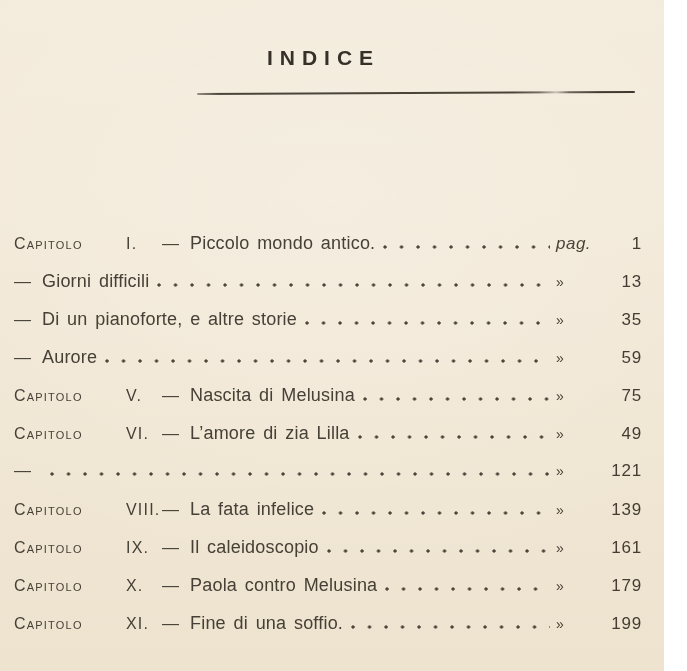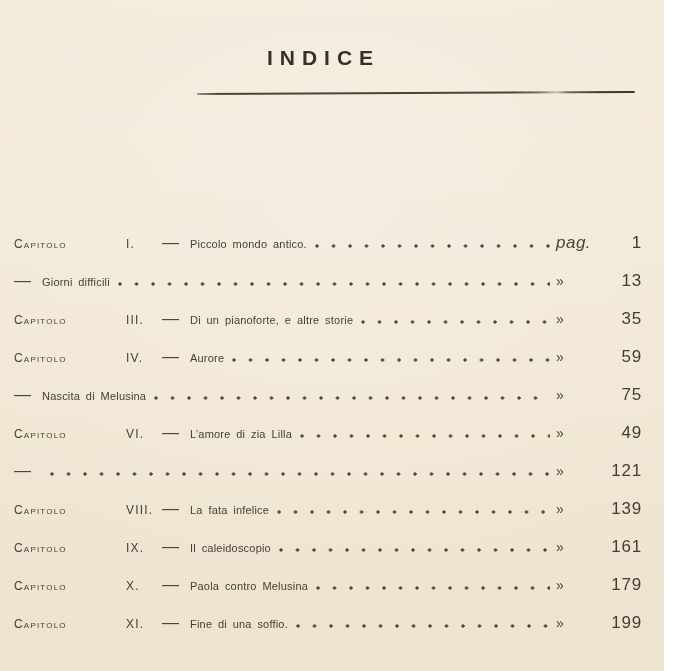--- a/index.html
+++ b/index.html
@@ -54,28 +54,28 @@
   .row {
     display: flex;
     align-items: baseline;
     height: 38px;
     white-space: nowrap;
   }
   .row > span { line-height: 38px; }
   .chap {
     flex: 0 0 auto;
     min-width: 148px;
-    font-size: 12px;
+    font-size: 16px;
     font-variant: small-caps;
     letter-spacing: 1.2px;
     color: #453f35;
   }
   .chap .word { display: inline-block; width: 112px; }
   .dash { flex: 0 0 28px; font-size: 17px; color: #464036; }
-  .ttl  { font-size: 11px; word-spacing: 2.5px; letter-spacing: 0.2px; color: #464036; }
+  .ttl  { font-size: 18px; word-spacing: 2.5px; letter-spacing: 0.2px; color: #464036; }
   .leader {
     flex: 1 1 auto;
     height: 4px;
     margin: 0 6px 0 8px;
     background-image: radial-gradient(circle at 2px 2px, #4b443a 1.35px, rgba(0,0,0,0) 1.9px);
     background-size: 16.5px 4px;
     background-repeat: repeat-x;
     background-position: left bottom;
   }
   .marker { flex: 0 0 40px; font-size: 14px; color: #4a4339; }
@@ -103,38 +103,37 @@
 
     <div class="row">
       <span class="dash">—</span>
       <span class="ttl">Giorni difficili</span>
       <span class="leader"></span>
       <span class="marker">»</span>
       <span class="num">13</span>
     </div>
 
     <div class="row">
-      <span class="chap"><span class="word">Capitolo</span><span class="numeral">III.</span></span>
       <span class="dash">—</span>
       <span class="ttl">Di un pianoforte, e altre storie</span>
       <span class="leader"></span>
       <span class="marker">»</span>
       <span class="num">35</span>
     </div>
 
     <div class="row">
-      <span class="chap"><span class="word">Capitolo</span><span class="numeral">IV.</span></span>
       <span class="dash">—</span>
       <span class="ttl">Aurore</span>
       <span class="leader"></span>
       <span class="marker">»</span>
       <span class="num">59</span>
     </div>
 
     <div class="row">
+      <span class="chap"><span class="word">Capitolo</span><span class="numeral">V.</span></span>
       <span class="dash">—</span>
       <span class="ttl">Nascita di Melusina</span>
       <span class="leader"></span>
       <span class="marker">»</span>
       <span class="num">75</span>
     </div>
 
     <div class="row">
       <span class="chap"><span class="word">Capitolo</span><span class="numeral">VI.</span></span>
       <span class="dash">—</span>

